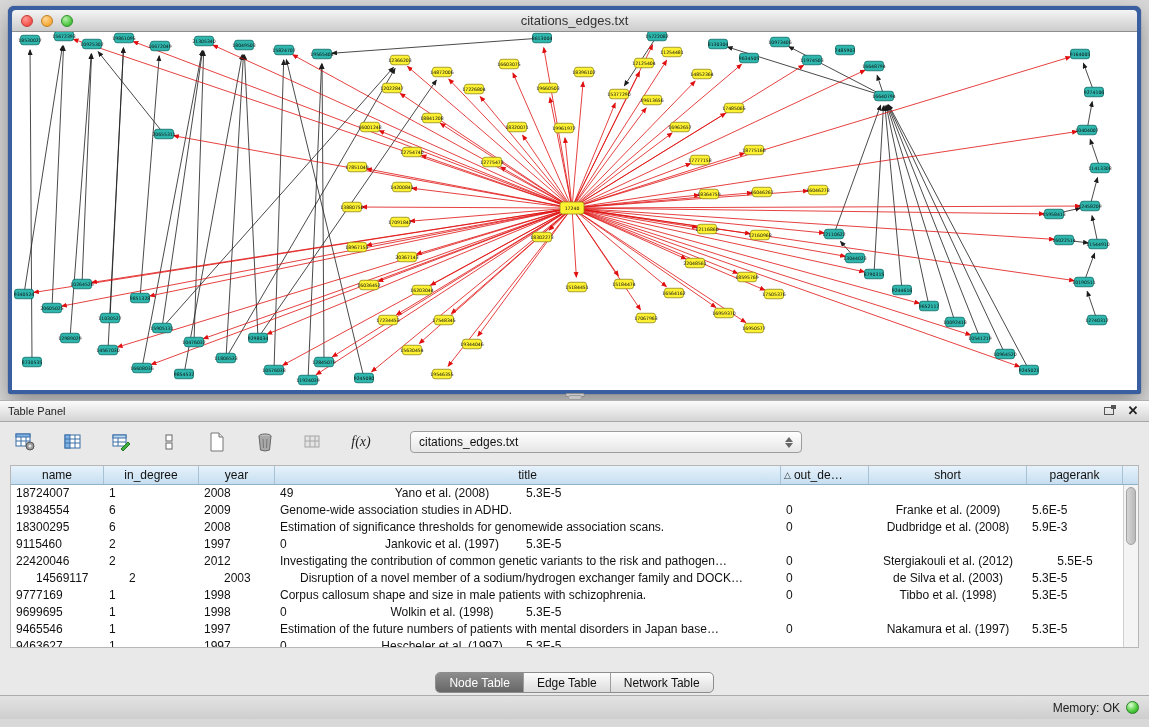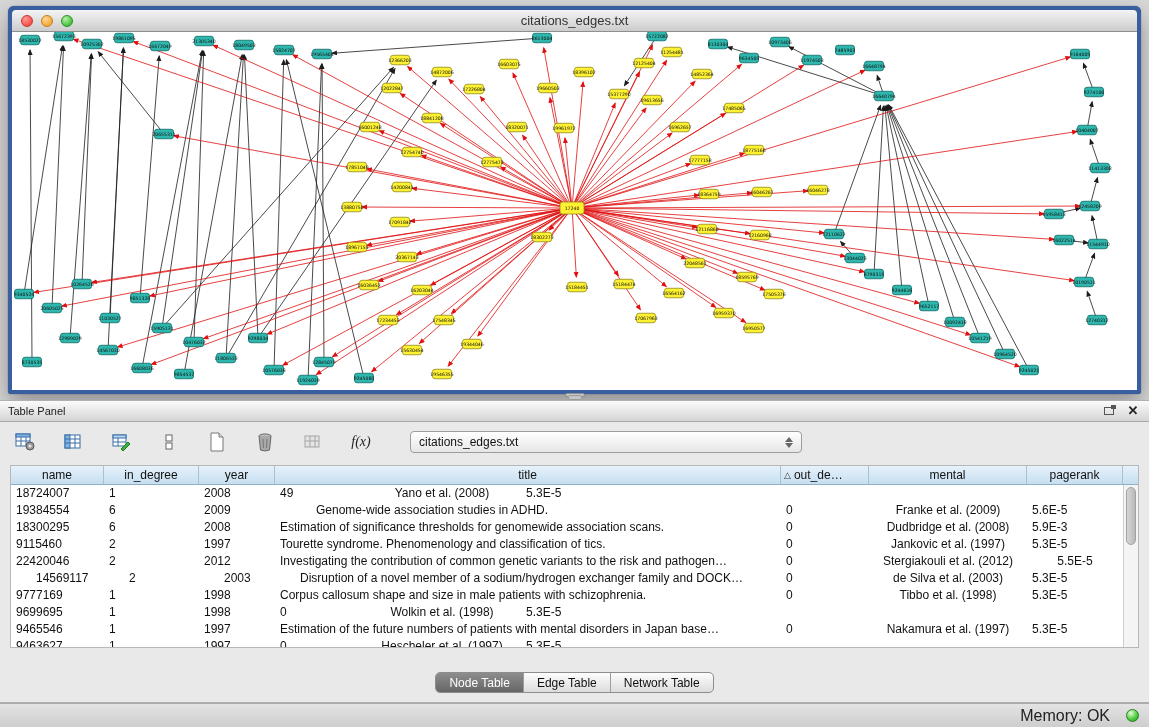--- a/index.html
+++ b/index.html
@@ -108,24 +108,24 @@
 
   .tabs-row { position:absolute; left:0; right:0; bottom:5px; display:flex; justify-content:center; }
   .tabs-group { display:flex; height:21px; border:1px solid #8d8d8d; border-radius:5px; overflow:hidden;
     background:linear-gradient(#fdfdfd,#dcdcdc); }
   .tab { padding:0 13px; font-size:12px; line-height:20px; color:#111; border-right:1px solid #9d9d9d; }
   .tab:last-child { border-right:none; }
   .tab.active { background:linear-gradient(#8d8d8d,#666666); color:#fff; }
 
   
   .statusbar {
-    position:absolute; left:0; bottom:0; width:1149px; height:24px;
+    position:absolute; left:0; bottom:8px; width:1149px; height:24px;
     background:linear-gradient(#e3e3e3,#cecece); border-top:1px solid #ababab;
-    display:flex; align-items:center; justify-content:flex-end; padding:0 10px; gap:16px;
-    font-size:16px; color:#222;
+    display:flex; align-items:center; justify-content:flex-end; padding:0 10px; gap:6px;
+    font-size:12px; color:#222;
   }
   .mem-dot { width:13px; height:13px; border-radius:50%;
     background:radial-gradient(circle at 35% 28%, #e2ffd9, #53ce41 55%, #1f9e1d);
     border:1px solid #2a7f26; }
 </style>
 </head>
 <body>
 
 <div class="graph-window">
   <div class="titlebar">
@@ -803,58 +803,57 @@
             <span>year</span>
           </div>
           <div class="hcell flex">
             <span>title</span>
           </div>
           <div class="hcell sorted" style="width: 88px;">
             <span class="sort">△</span>
             <span>out_de…</span>
           </div>
           <div class="hcell" style="width: 158px;">
-            <span>mental</span>
+            <span>short</span>
           </div>
           <div class="hcell" style="width: 96px;">
             <span>pagerank</span>
           </div>
         </div>
       <div class="tbody">
           <div class="trow">
             <div class="tcell" style="width: 93px; text-align: left;">18724007</div>
             <div class="tcell" style="width: 95px; text-align: left;">1</div>
             <div class="tcell" style="width: 76px; text-align: left;">2008</div>
             <div class="tcell" style="width: 88px; text-align: left;">49</div>
             <div class="tcell" style="width: 158px; text-align: center;">Yano et al. (2008)</div>
             <div class="tcell" style="width: 96px; text-align: left;">5.3E-5</div>
           </div>
           <div class="trow">
             <div class="tcell" style="width: 93px; text-align: left;">19384554</div>
             <div class="tcell" style="width: 95px; text-align: left;">6</div>
             <div class="tcell" style="width: 76px; text-align: left;">2009</div>
-            <div class="tcell flex" style="text-align: left; margin-left: 36px;">Genome-wide association studies in ADHD.</div>
+            <div class="tcell flex" style="text-align: left;">Genome-wide association studies in ADHD.</div>
             <div class="tcell" style="width: 88px; text-align: left;">0</div>
             <div class="tcell" style="width: 158px; text-align: center;">Franke et al. (2009)</div>
             <div class="tcell" style="width: 96px; text-align: left;">5.6E-5</div>
           </div>
           <div class="trow">
             <div class="tcell" style="width: 93px; text-align: left;">18300295</div>
             <div class="tcell" style="width: 95px; text-align: left;">6</div>
             <div class="tcell" style="width: 76px; text-align: left;">2008</div>
             <div class="tcell flex" style="text-align: left;">Estimation of significance thresholds for genomewide association scans.</div>
             <div class="tcell" style="width: 88px; text-align: left;">0</div>
             <div class="tcell" style="width: 158px; text-align: center;">Dudbridge et al. (2008)</div>
             <div class="tcell" style="width: 96px; text-align: left;">5.9E-3</div>
           </div>
           <div class="trow">
             <div class="tcell" style="width: 93px; text-align: left;">9115460</div>
             <div class="tcell" style="width: 95px; text-align: left;">2</div>
             <div class="tcell" style="width: 76px; text-align: left;">1997</div>
-            <div class="tcell flex" style="text-align: left;">Tourette syndrome. Phenomenology and classification of tics.</div>
             <div class="tcell" style="width: 88px; text-align: left;">0</div>
             <div class="tcell" style="width: 158px; text-align: center;">Jankovic et al. (1997)</div>
             <div class="tcell" style="width: 96px; text-align: left;">5.3E-5</div>
           </div>
           <div class="trow">
             <div class="tcell" style="width: 93px; text-align: left;">22420046</div>
             <div class="tcell" style="width: 95px; text-align: left;">2</div>
             <div class="tcell" style="width: 76px; text-align: left;">2012</div>
             <div class="tcell flex" style="text-align: left;">Investigating the contribution of common genetic variants to the risk and pathogen…</div>
             <div class="tcell" style="width: 88px; text-align: left;">0</div>

